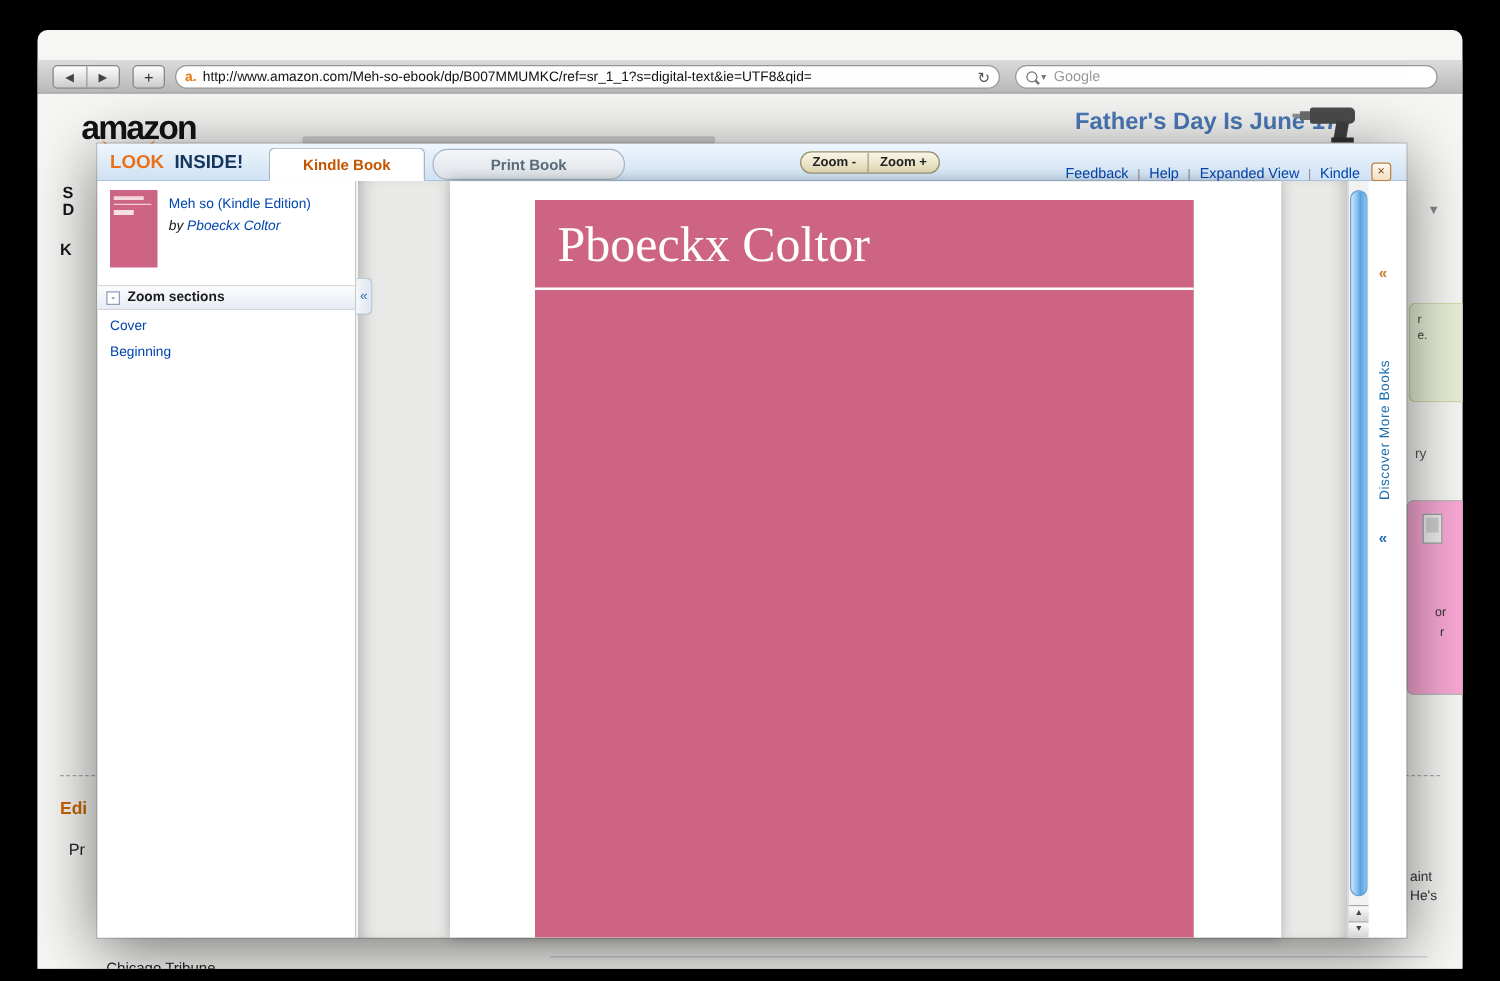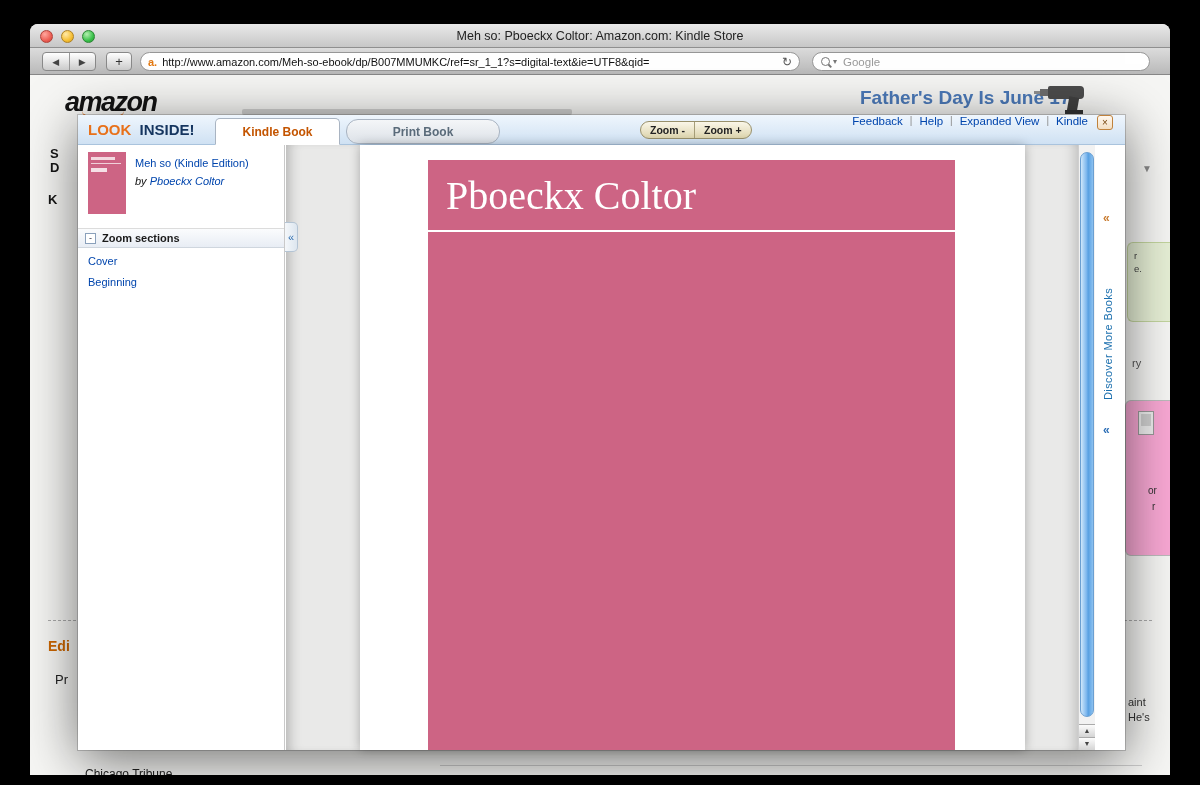--- a/index.html
+++ b/index.html
@@ -41,21 +41,21 @@
                padding:0 8px; gap:3px; }
   .mag { width:9px; height:9px; border:1.5px solid #777; border-radius:50%; position:relative; flex:0 0 auto; }
   .mag::after { content:""; position:absolute; width:4px; height:1.5px; background:#777;
                 transform:rotate(45deg); right:-3px; bottom:-1px; }
   .search-caret { font-size:8px; color:#777; }
   .search-ph { font-size:11.5px; color:#9a9a9a; margin-left:3px; }
 
   
   .content { position:absolute; top:51px; left:0; right:0; bottom:0; background:#f6f6f4; }
   .abs { position:absolute; }
-  .amz-logo { left:35px; top:12px; font-size:27px; font-weight:bold; color:#131313; letter-spacing:-1.5px;font-style:italic; }
+  .amz-logo { left:35px; top:12px; font-size:27px; font-weight:bold; color:#131313; letter-spacing:-1.5px; }
   .amz-smile { left:52px; top:36px; width:42px; height:10px; border-bottom:3px solid #e8711a;
                border-radius:0 0 50% 50% / 0 0 100% 100%; }
   .nav-sliver { left:212px; top:34px; width:330px; height:6px; background:#a9a9a9; opacity:.5; border-radius:2px; }
   .promo { left:830px; top:12px; font-size:19px; font-weight:bold; color:#4b79b8; }
   .drill { left:1008px; top:6px; width:64px; height:34px; }
   .drill-body { position:absolute; left:10px; top:5px; width:36px; height:13px; background:#4c4c4c; border-radius:2px 4px 4px 2px; }
   .drill-chuck { position:absolute; left:2px; top:8px; width:9px; height:7px; background:#6e6e6e; }
   .drill-bit { position:absolute; left:-4px; top:10px; width:7px; height:3px; background:#909090; }
   .drill-handle { position:absolute; left:30px; top:16px; width:10px; height:15px; background:#404040; transform:rotate(10deg); }
   .drill-base { position:absolute; left:27px; top:29px; width:18px; height:4px; background:#333; }
@@ -91,21 +91,21 @@
          border-radius:5px 5px 0 0; border:1px solid #a9b4c2; }
   .tab-kindle { left:137px; width:125px; height:27px; bottom:-1px; line-height:26px; background:#fff;
                 color:#c45500; border-bottom:1px solid #fff; z-index:2; }
   .tab-print { left:268px; width:154px; height:25px; bottom:0; line-height:24px;
                background:linear-gradient(#f4f6f8,#dde2e8); color:#5a6b7a;border-radius:12px; }
   .zoom-wrap { position:absolute; left:562px; top:6px; height:18px; display:flex; align-items:stretch;
                border:1px solid #98906b; border-radius:9px; overflow:hidden;
                background:linear-gradient(#faf6e8,#ddd5ae); font-size:10.5px; font-weight:bold; color:#222; }
   .zoom-btn { padding:0 9px; line-height:16px; }
   .zoom-div { width:1px; background:#a59d78; }
-  .h-links { position:absolute; right:12px; top:0; height:30px; display:flex; align-items:flex-start; gap:7px;
+  .h-links { position:absolute; right:12px; top:0; height:30px; display:flex; align-items:flex-end; gap:7px;
              font-size:11.5px; }
   .h-link { color:#0045ad; }
   .h-sep { color:#8a8a8a; font-size:10px; }
   .x-btn { width:16px; height:15px; border:1px solid #c0823c; border-radius:3px;
            background:linear-gradient(#fff8ef,#f3dfc3); color:#7a4a12; font-size:10px;
            line-height:13px; text-align:center; margin-left:2px; }
 
   .m-body { position:absolute; top:30px; left:0; right:0; bottom:0; }
 
   
@@ -156,28 +156,20 @@
   .chev1 { top:66px; color:#c87a2e; }
   .chev2 { top:278px; color:#2a6db5; }
   .discover-label { position:absolute; left:7px; top:115px; height:140px; writing-mode:vertical-rl;
                     transform:rotate(180deg); font-size:11px; color:#1b6fae; letter-spacing:.4px; }
 </style>
 </head>
 <body>
 
 <div class="window">
 
-  <div class="titlebar">
-    <div class="lights">
-      <div class="light l-red"></div>
-      <div class="light l-yellow"></div>
-      <div class="light l-green"></div>
-    </div>
-    <div class="win-title">Meh so: Pboeckx Coltor: Amazon.com: Kindle Store</div>
-  </div>
 
   <div class="toolbar">
     <div class="seg">
       <div class="seg-btn">◀</div>
       <div class="seg-btn">▶</div>
     </div>
     <div class="plus-btn">+</div>
     <div class="address">
       <span class="favicon">a.</span>
       <span class="url">http://www.amazon.com/Meh-so-ebook/dp/B007MMUMKC/ref=sr_1_1?s=digital-text&amp;ie=UTF8&amp;qid=</span>

